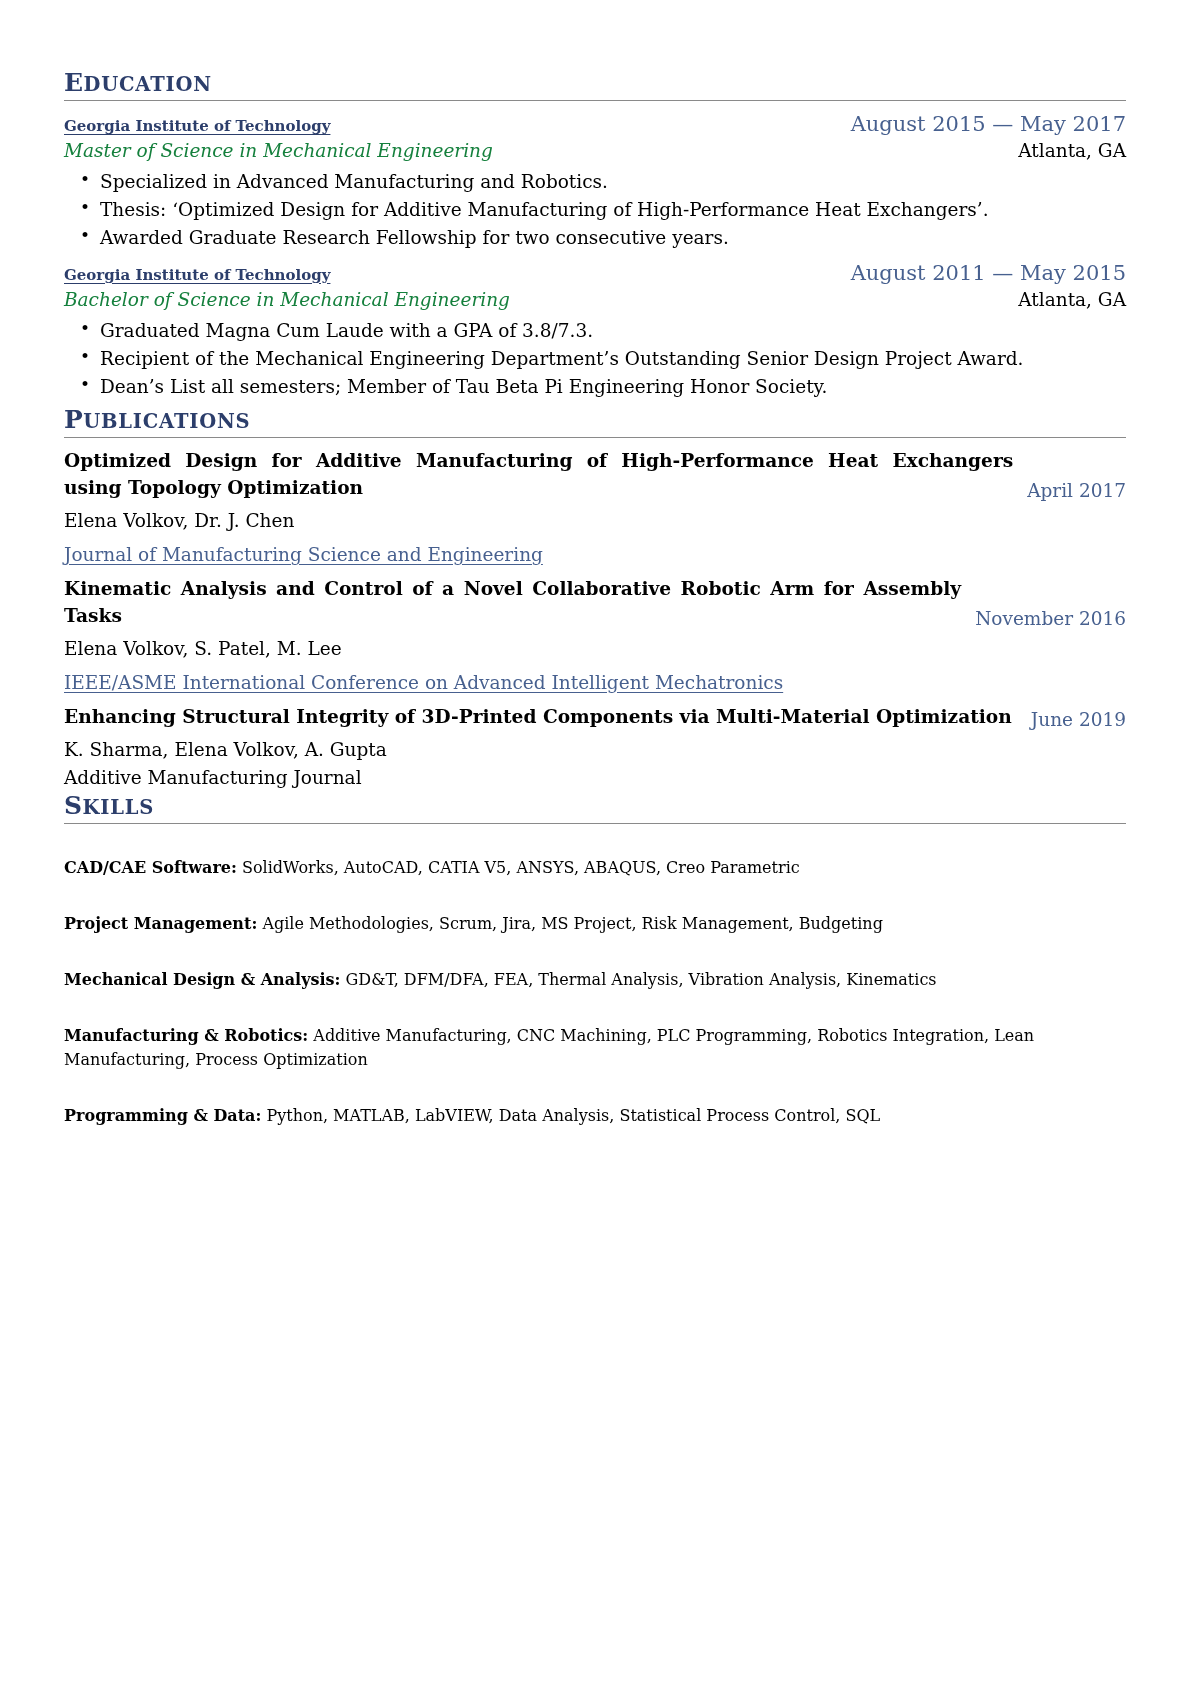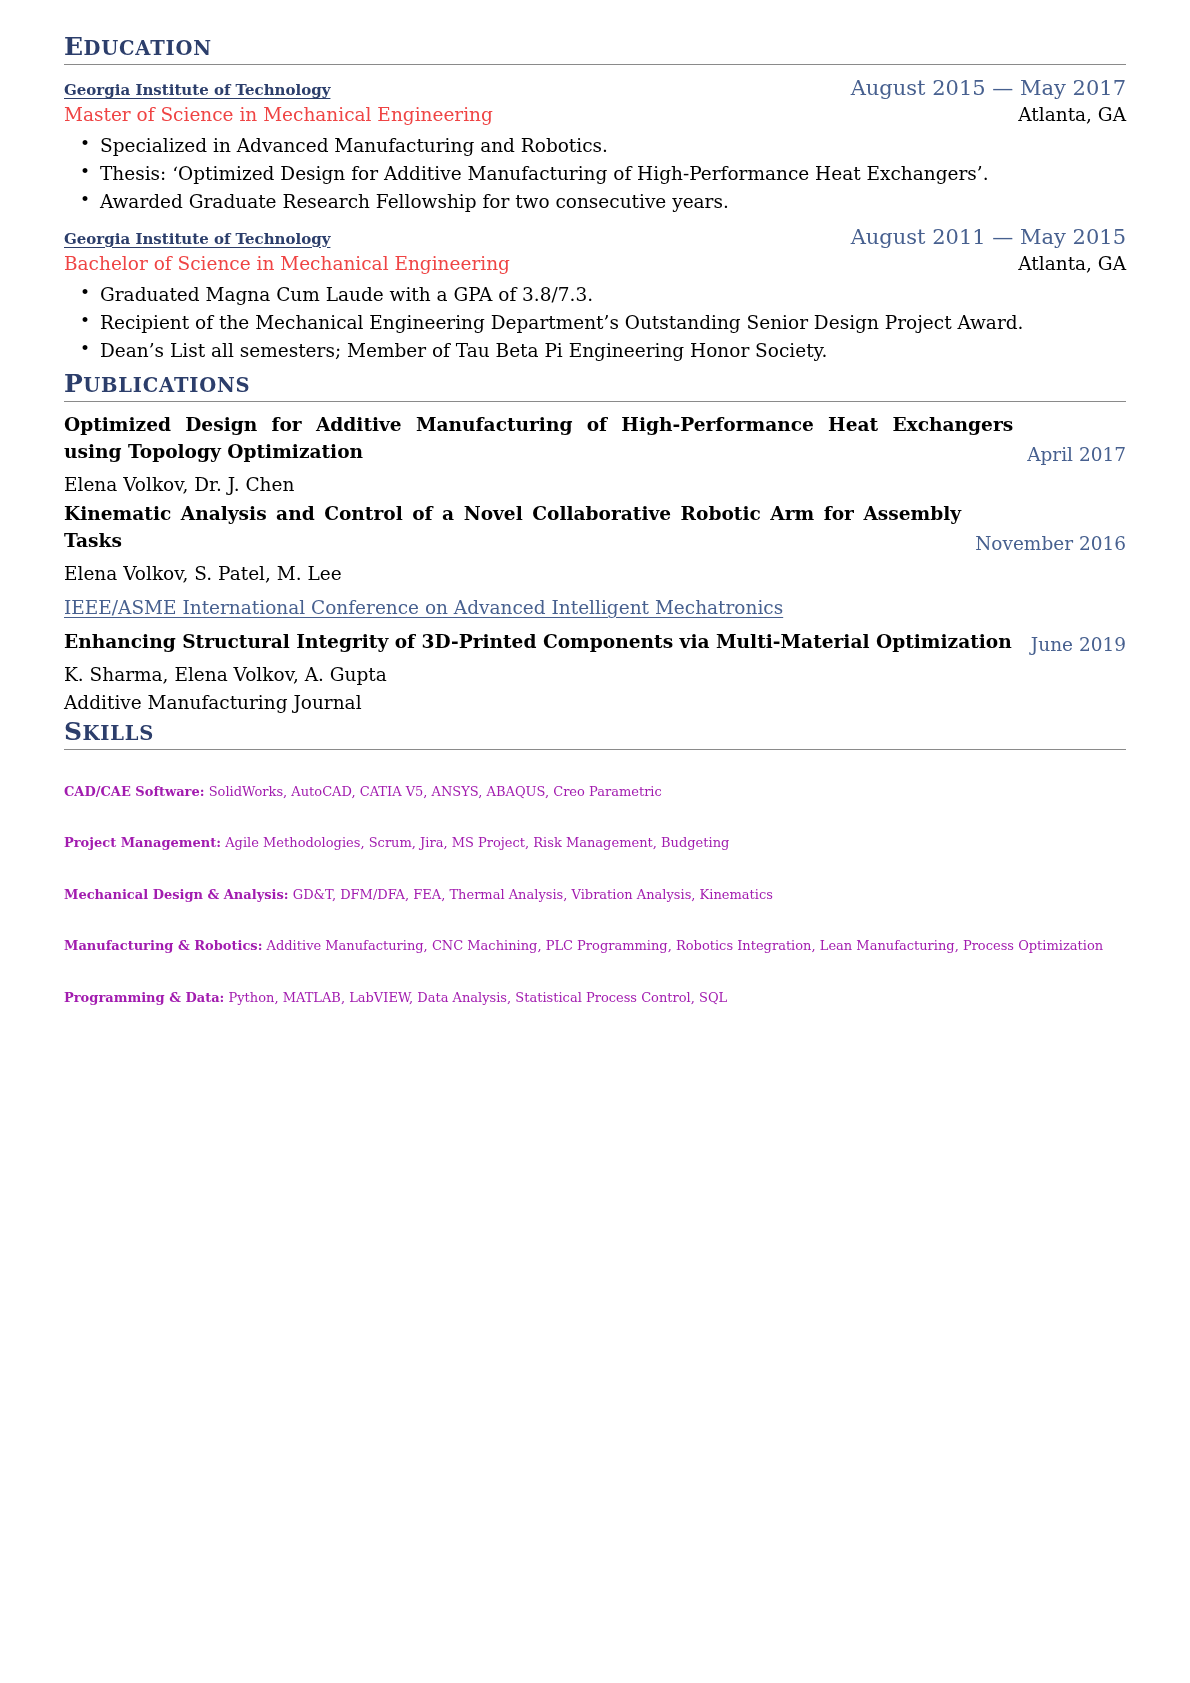--- a/index.html
+++ b/index.html
@@ -11,21 +11,21 @@
   body {
     font-family: "DejaVu Serif", "Liberation Serif", serif;
     color: #000000;
   }
   .page {
     position: relative;
     width: 1190px;
     height: 1683px;
     background: #ffffff;
     box-sizing: border-box;
-    padding: 32px 64px 0 64px;
+    padding: 68px 64px 0 64px;
     overflow: hidden;
   }
   .content {
     width: 1062px;
   }
 
   
   .section {
     margin-top: 2px;
   }
@@ -70,22 +70,23 @@
     text-underline-offset: 3px;
     line-height: 1.35;
   }
   .entry-date {
     color: #47608f;
     font-size: 21px;
     white-space: nowrap;
     line-height: 1.35;
   }
   .entry-subtitle {
-    font-size: 18.5px;
-    color: #ef4444;
+    font-style: italic;
+    font-size: 18.5px;
+    color: #15803d;
     line-height: 1.4;
   }
   .entry-location {
     font-size: 18.5px;
     color: #000;
     white-space: nowrap;
     line-height: 1.4;
   }
 
   ul.bullets {
@@ -150,24 +151,24 @@
   }
   .pub-venue.link {
     color: #47608f;
     text-decoration: underline;
     text-underline-offset: 3px;
     display: inline-block;
   }
 
   
   .skill-row {
-    font-size: 13px;
+    font-size: 16px;
     line-height: 1.5;
     margin-bottom: 14px;
-    color: #a21caf;
+    color: #000000;
     margin-top: 32px;
   }
   .skill-label {
     font-weight: bold;
   }
   .skill-values {
     font-weight: normal;
   }
 </style>
 </head>
@@ -220,20 +221,21 @@
         <span class="sc-first">P</span><span class="sc-rest">UBLICATIONS</span>
       </div>
       <hr class="section-rule">
 
       <div class="pub">
         <div class="pub-titleline">
           <span class="pub-title two-line">Optimized Design for Additive Manufacturing of High-Performance Heat Exchangers using Topology Optimization</span>
           <span class="pub-date">April 2017</span>
         </div>
         <div class="pub-authors">Elena Volkov, Dr. J. Chen</div>
+        <div><span class="pub-venue link">Journal of Manufacturing Science and Engineering</span></div>
       </div>
 
       <div class="pub">
         <div class="pub-titleline">
           <span class="pub-title">Kinematic Analysis and Control of a Novel Collaborative Robotic Arm for Assembly Tasks</span>
           <span class="pub-date">November 2016</span>
         </div>
         <div class="pub-authors">Elena Volkov, S. Patel, M. Lee</div>
         <div><span class="pub-venue link">IEEE/ASME International Conference on Advanced Intelligent Mechatronics</span></div>
       </div>

